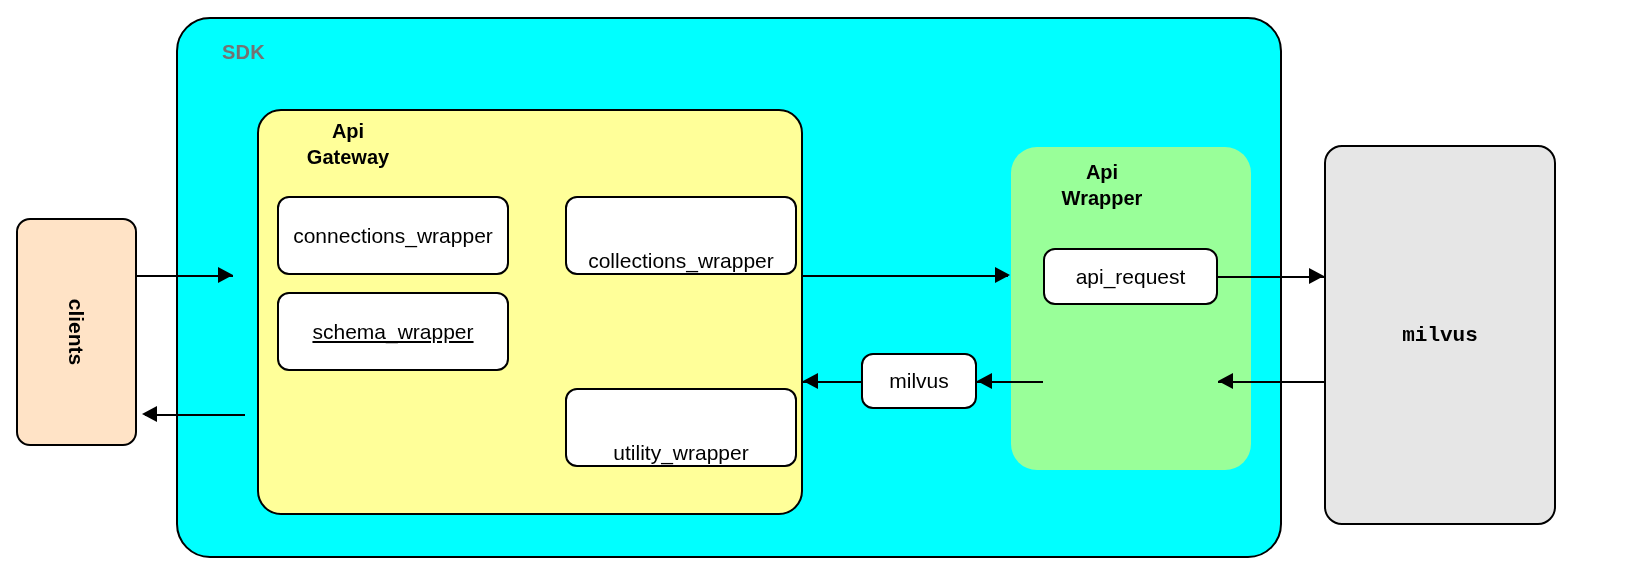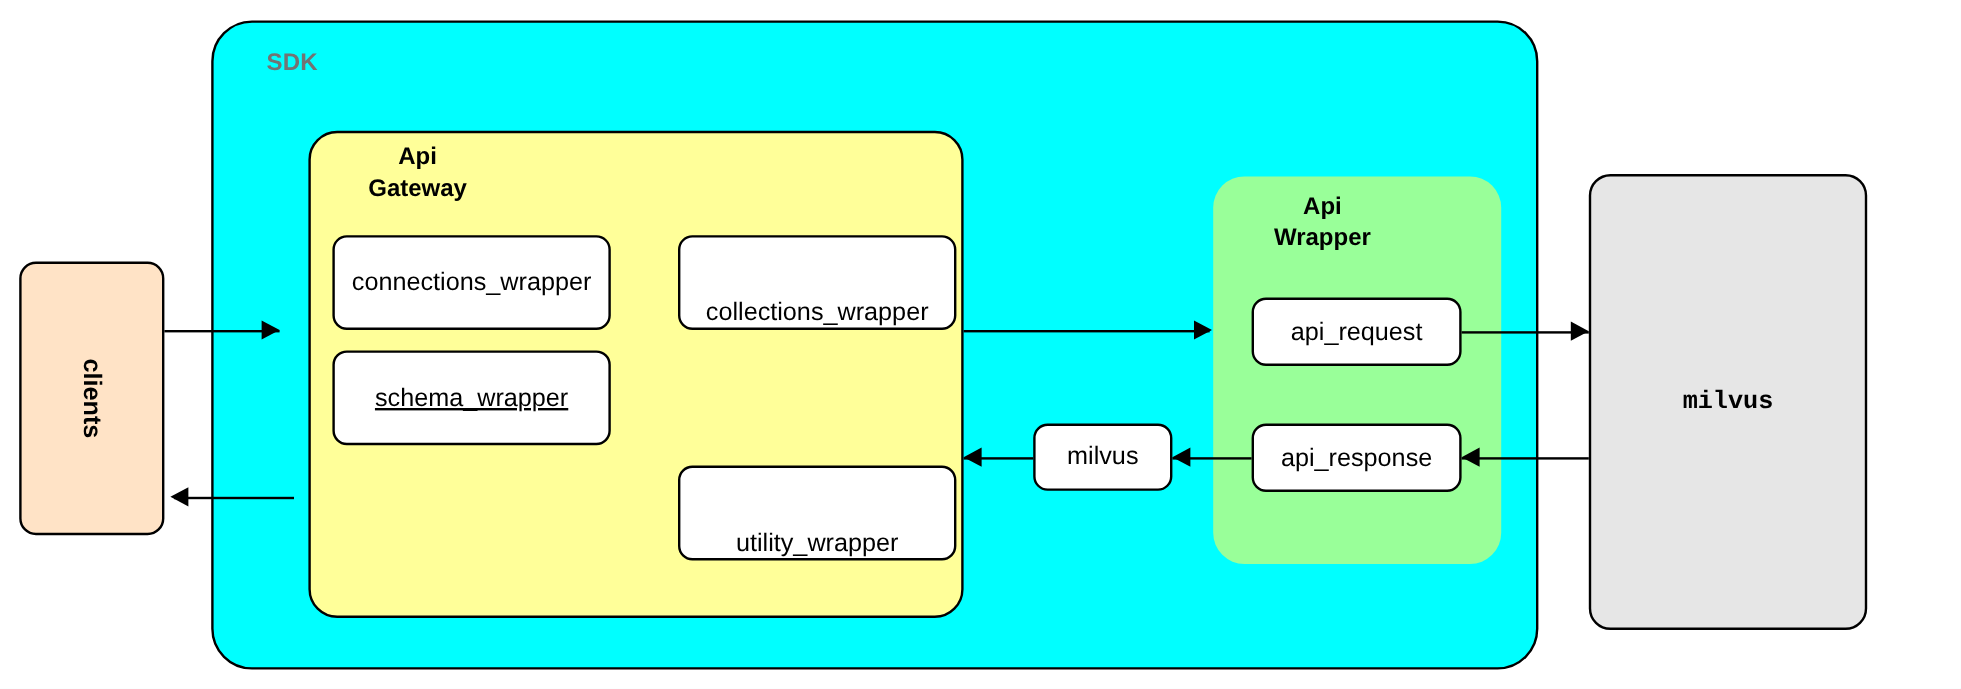--- a/index.html
+++ b/index.html
@@ -210,23 +210,20 @@
   <div class="box" id="api-gateway-container">
     <div id="api-gateway-label">
       <div>Api</div>
       <div>Wrapper</div>
     </div>
   </div>
 
   <div class="box node gw-cell" id="api-request-box">
     <span>api_request</span>
   </div>
-  <div class="box node gw-cell" id="api-response-box">
-    <span>api_response</span>
-  </div>
 
   <div class="box node" id="checker-box">
     <span>milvus</span>
   </div>
 
   <div class="box" id="milvus-box">
     <span id="milvus-label">milvus</span>
   </div>
 
   <div class="conn">

